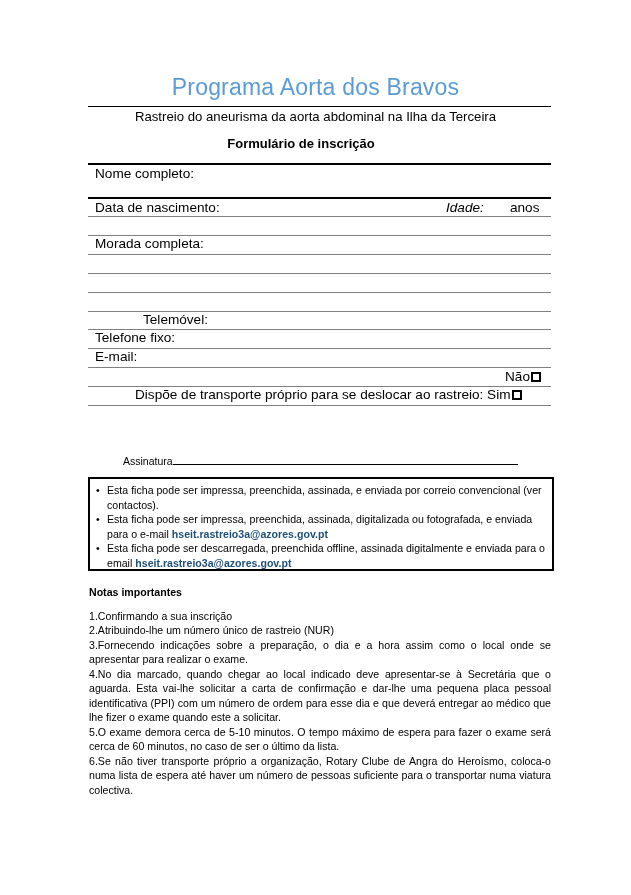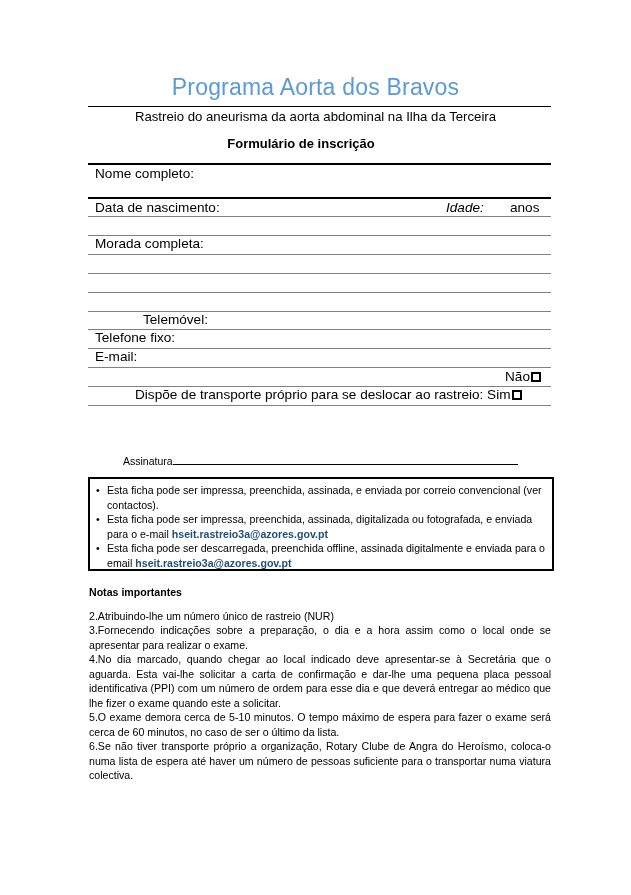--- a/index.html
+++ b/index.html
@@ -91,20 +91,21 @@
       <li>
         <span class="bullet">•</span>
         <span>Esta ficha pode ser descarregada, preenchida offline, assinada digitalmente e enviada para o email </span><span class="email">hseit.rastreio3a@azores.gov.pt</span>
       </li>
     </ul>
   </div>
 
   <div class="notes">
     <div class="hd">Notas importantes</div>
     <div class="gap"></div>
+    <div class="j">1.Confirmando a sua inscrição</div>
     <div class="j">2.Atribuindo-lhe um número único de rastreio (NUR)</div>
     <div class="j">3.Fornecendo indicações sobre a preparação, o dia e a hora assim como o local onde se apresentar para realizar o exame.</div>
     <div class="j">4.No dia marcado, quando chegar ao local indicado deve apresentar-se à Secretária que o aguarda. Esta vai-lhe solicitar a carta de confirmação e dar-lhe uma pequena placa pessoal identificativa (PPI) com um número de ordem para esse dia e que deverá entregar ao médico que lhe fizer o exame quando este a solicitar.</div>
     <div class="j">5.O exame demora cerca de 5-10 minutos. O tempo máximo de espera para fazer o exame será cerca de 60 minutos, no caso de ser o último da lista.</div>
     <div class="j">6.Se não tiver transporte próprio a organização, Rotary Clube de Angra do Heroísmo, coloca-o numa lista de espera até haver um número de pessoas suficiente para o transportar numa viatura colectiva.</div>
   </div>
 
 </div>
 
 </body></html>

